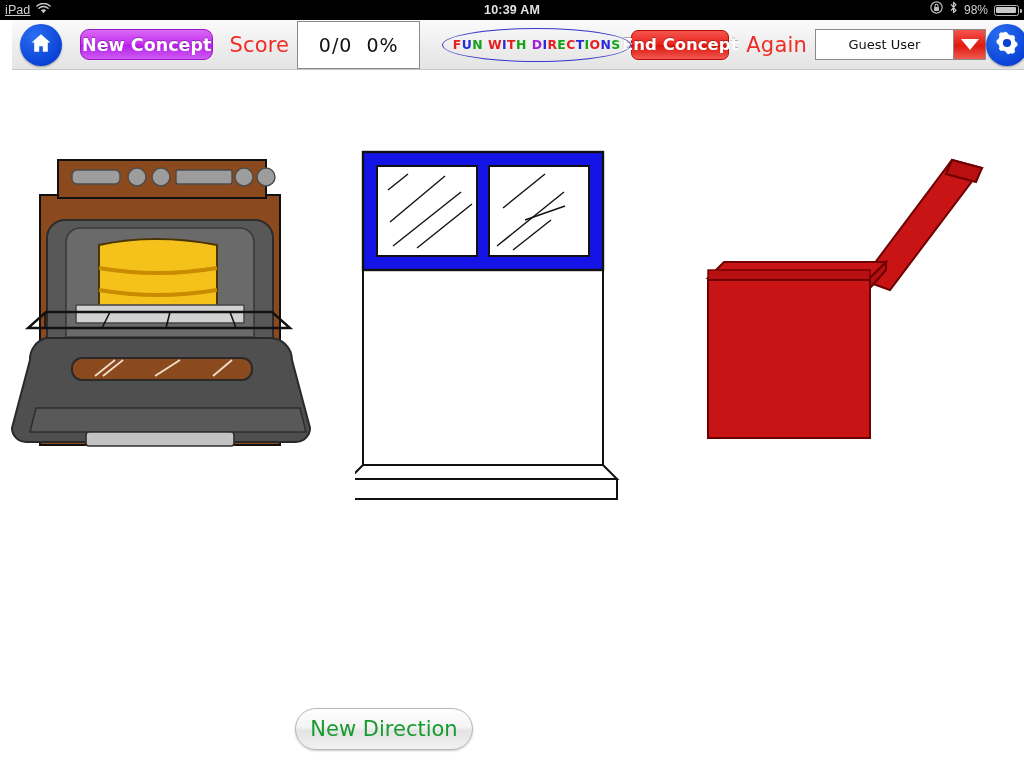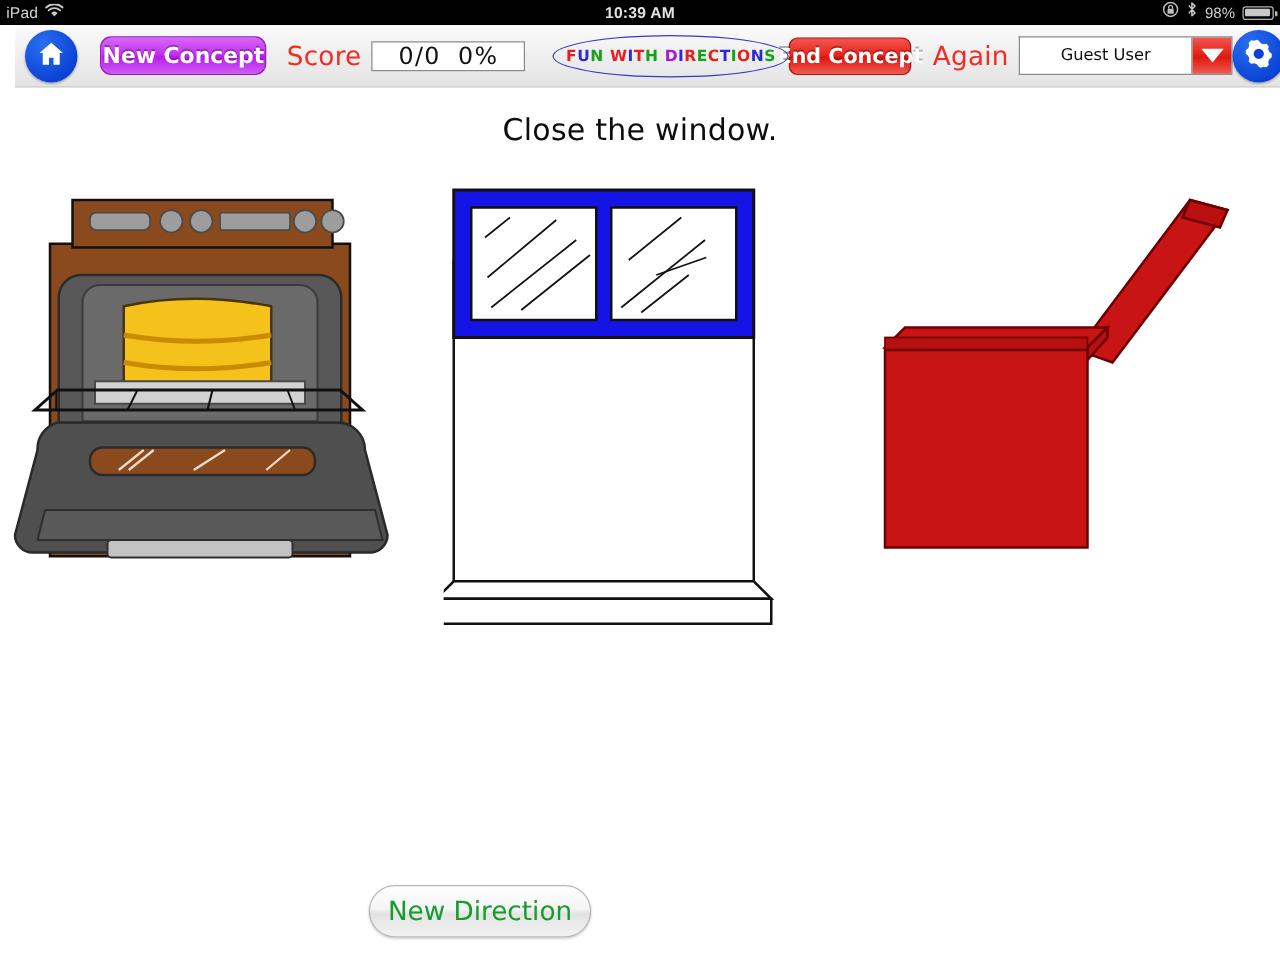--- a/index.html
+++ b/index.html
@@ -11,21 +11,21 @@
   }
   #app { position: relative; width: 1024px; height: 768px; background: #fff; }
 
   
   .statusbar {
     position: absolute; top: 0; left: 0; width: 1024px; height: 20px;
     background: #000000; color: #c9c9c9;
     font-family: "Liberation Sans", sans-serif;
     font-size: 12px; line-height: 20px;
   }
-  .sb-left { position: absolute; left: 5px; top: 0; display: flex; align-items: center; gap: 6px; height: 20px; }
+  .sb-left { position: absolute; left: 5px; top: 0; display: flex; align-items: center; gap: 6px; height: 20px; text-decoration: underline; }
   .sb-device { font-size: 12.5px; color: #d0d0d0; letter-spacing: .1px; }
   .sb-center {
     position: absolute; left: 0; width: 1024px; text-align: center;
     font-size: 12.5px; color: #e2e2e2; font-weight: 600; letter-spacing: .2px;
   }
   .sb-right { position: absolute; right: 5px; top: 0; display: flex; align-items: center; gap: 6px; height: 20px; }
   .sb-pct { font-size: 12px; color: #d0d0d0; }
   .battery {
     width: 25px; height: 11px; border: 1.3px solid #b3b3b3; border-radius: 2.5px;
     position: relative; padding: 1.3px;
@@ -77,21 +77,21 @@
   }
   .score-label { margin-left: 16px; }
   .player-label { margin-left: 17px; }
 
   .field {
     background: #ffffff; border: 1.6px solid #8a8a8a;
     display: flex; align-items: center; justify-content: center;
     font-family: "DejaVu Sans", sans-serif; color: #111;
   }
   .score-field {
-    margin-left: 8px; width: 130px; height: 24px; font-size: 19px;
+    margin-left: 8px; width: 130px; height: 48px; font-size: 19px;
     letter-spacing: 1px;
   }
   .score-field span { display: inline-block; }
   .score-sep { width: 14px; }
 
   .logo-wrap { margin-left: 22px; position: relative; width: 200px; height: 34px; }
   .logo-ellipse {
     position: absolute; inset: 0; border: 1.7px solid #3a37c9; border-radius: 50%;
   }
   .logo-text {
@@ -248,21 +248,20 @@
     <div class="circle-btn gear-btn">
       <span>
         <svg width="26" height="26" viewBox="0 0 26 26">
           <path fill="#ffffff" d="M13 2.6l1.6 2.0a8.6 8.6 0 0 1 2.0 0.85l2.5-0.5 1.95 1.95-0.5 2.5a8.6 8.6 0 0 1 0.85 2.0l2.0 1.6-0.0 2.76-2.0 1.6a8.6 8.6 0 0 1-0.85 2.0l0.5 2.5-1.95 1.95-2.5-0.5a8.6 8.6 0 0 1-2.0 0.85L13 23.4l-1.6-2.0a8.6 8.6 0 0 1-2.0-0.85l-2.5 0.5-1.95-1.95 0.5-2.5a8.6 8.6 0 0 1-0.85-2.0l-2.0-1.6 0-2.76 2.0-1.6a8.6 8.6 0 0 1 0.85-2.0l-0.5-2.5 1.95-1.95 2.5 0.5a8.6 8.6 0 0 1 2.0-0.85z"></path>
           <circle cx="13" cy="13" r="4.1" fill="#0a42d6"></circle>
         </svg>
       </span>
     </div>
   </div>
 
-  <div class="prompt">Close the window.</div>
 
   <div class="stage">
 
     <div class="choice choice-oven">
       <svg width="330" height="420" viewBox="0 0 330 420">
 
         <rect x="30" y="45" width="240" height="250" fill="#8a4a1e" stroke="#111" stroke-width="2"></rect>
 
         <rect x="48" y="10" width="208" height="38" fill="#8a4a1e" stroke="#111" stroke-width="2"></rect>
         <rect x="62" y="20" width="48" height="14" rx="5" fill="#9d9d9d" stroke="#4b4b4b" stroke-width="1.4"></rect>

